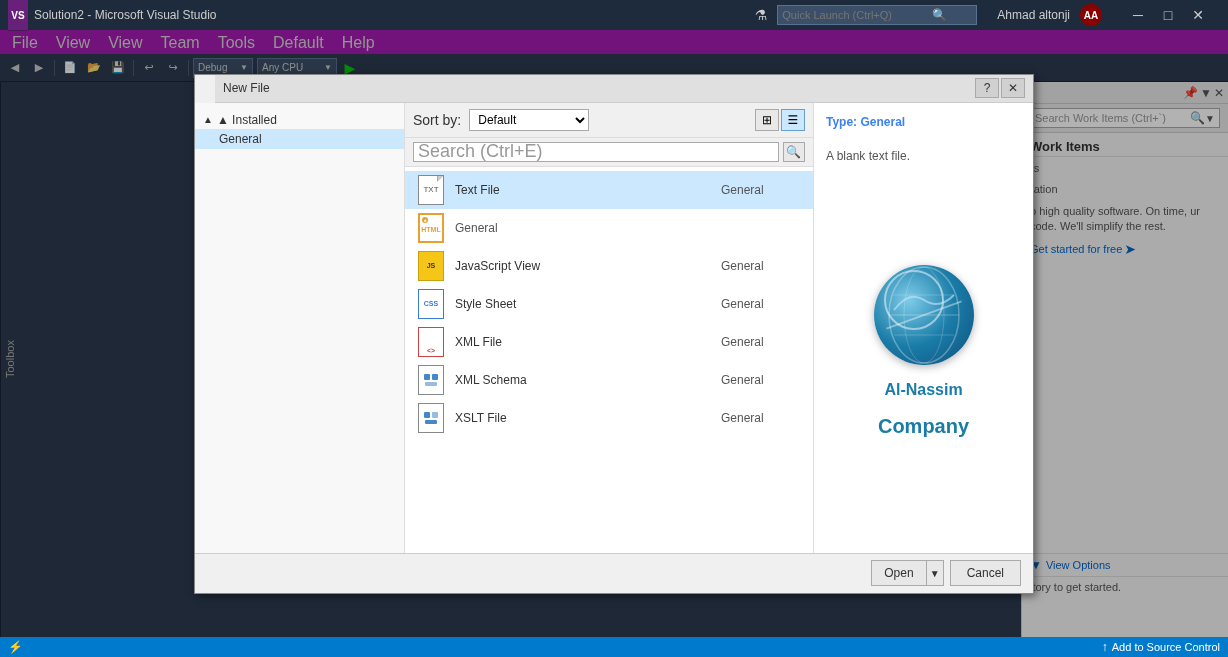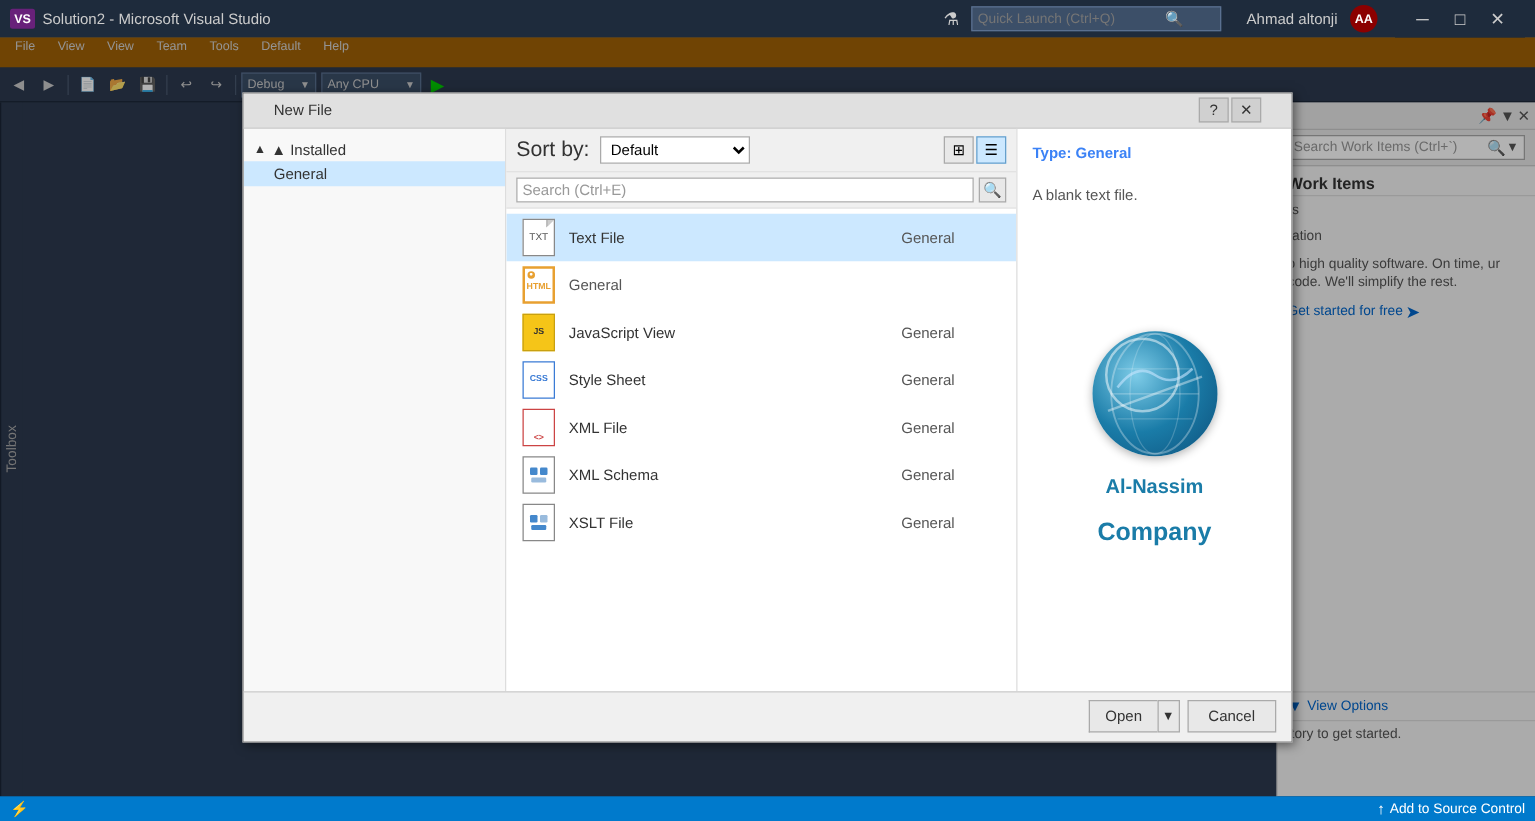--- a/index.html
+++ b/index.html
@@ -18,37 +18,37 @@
       height: 30px;
       background: #1e2b3c;
       display: flex;
       align-items: center;
       padding: 0 8px;
       color: #ccc;
       font-size: 12px;
       gap: 6px;
     }
     .title-bar .vs-logo {
-      width: 20px; height: 16px;
+      width: 20px; height: 32px;
       background: #68217a;
       border-radius: 2px;
       display: flex; align-items: center; justify-content: center;
       color: white; font-size: 10px; font-weight: bold;
     }
     .title-bar .title-text { flex: 1; }
 
     
     .menu-bar {
       height: 24px;
-      background: #a16207;
-      display: flex;
-      align-items: flex-start;
+      background: #a21caf;
+      display: flex;
+      align-items: flex-end;
       padding: 0 4px;
       color: #d4d4d4;
-      font-size: 10px;
+      font-size: 16px;
       gap: 2px;
     }
     .menu-bar .menu-item {
       padding: 2px 8px;
       cursor: pointer;
     }
 
     
     .toolbar {
       height: 28px;
@@ -240,23 +240,24 @@
       display: flex;
       flex-direction: column;
       font-size: 12px;
     }
     .dialog-title-bar {
       height: 28px;
       background: #e0e0e0;
       border-bottom: 1px solid #ccc;
       display: flex;
       align-items: center;
-      padding: 0 24px;
-      font-size: 12px;
-      color: #333;
+      padding: 0 8px;
+      font-size: 12px;
+      color: #333;
+      margin-left: 20px;
     }
     .dialog-title-bar .dialog-title { flex: 1; }
     .dialog-title-controls {
       display: flex;
       gap: 2px;
     }
     .dialog-title-controls span {
       width: 24px; height: 20px;
       display: flex; align-items: center; justify-content: center;
       background: #d0d0d0;
@@ -308,21 +309,21 @@
 
     
     .sort-bar {
       display: flex;
       align-items: center;
       padding: 6px 8px;
       border-bottom: 1px solid #ddd;
       gap: 8px;
       background: #f0f0f0;
     }
-    .sort-bar label { font-size: 17px; color: #333; }
+    .sort-bar label { font-size: 14px; color: #333; }
     .sort-bar select {
       height: 22px;
       font-size: 12px;
       border: 1px solid #aaa;
       background: white;
       padding: 0 4px;
       min-width: 120px;
     }
     .sort-bar .view-btns {
       margin-left: auto;
@@ -346,21 +347,21 @@
       padding: 4px 8px;
       background: #f0f0f0;
       border-bottom: 1px solid #ddd;
       gap: 4px;
     }
     .dialog-search input {
       flex: 1;
       height: 20px;
       border: 1px solid #aaa;
       padding: 0 4px;
-      font-size: 12px;
+      font-size: 18px;
       background: white;
     }
     .dialog-search input::placeholder { color: #999; }
     .dialog-search .search-icon-btn {
       width: 22px; height: 20px;
       display: flex; align-items: center; justify-content: center;
       border: 1px solid #aaa;
       background: #e8e8e8;
       cursor: pointer;
       color: #555;

